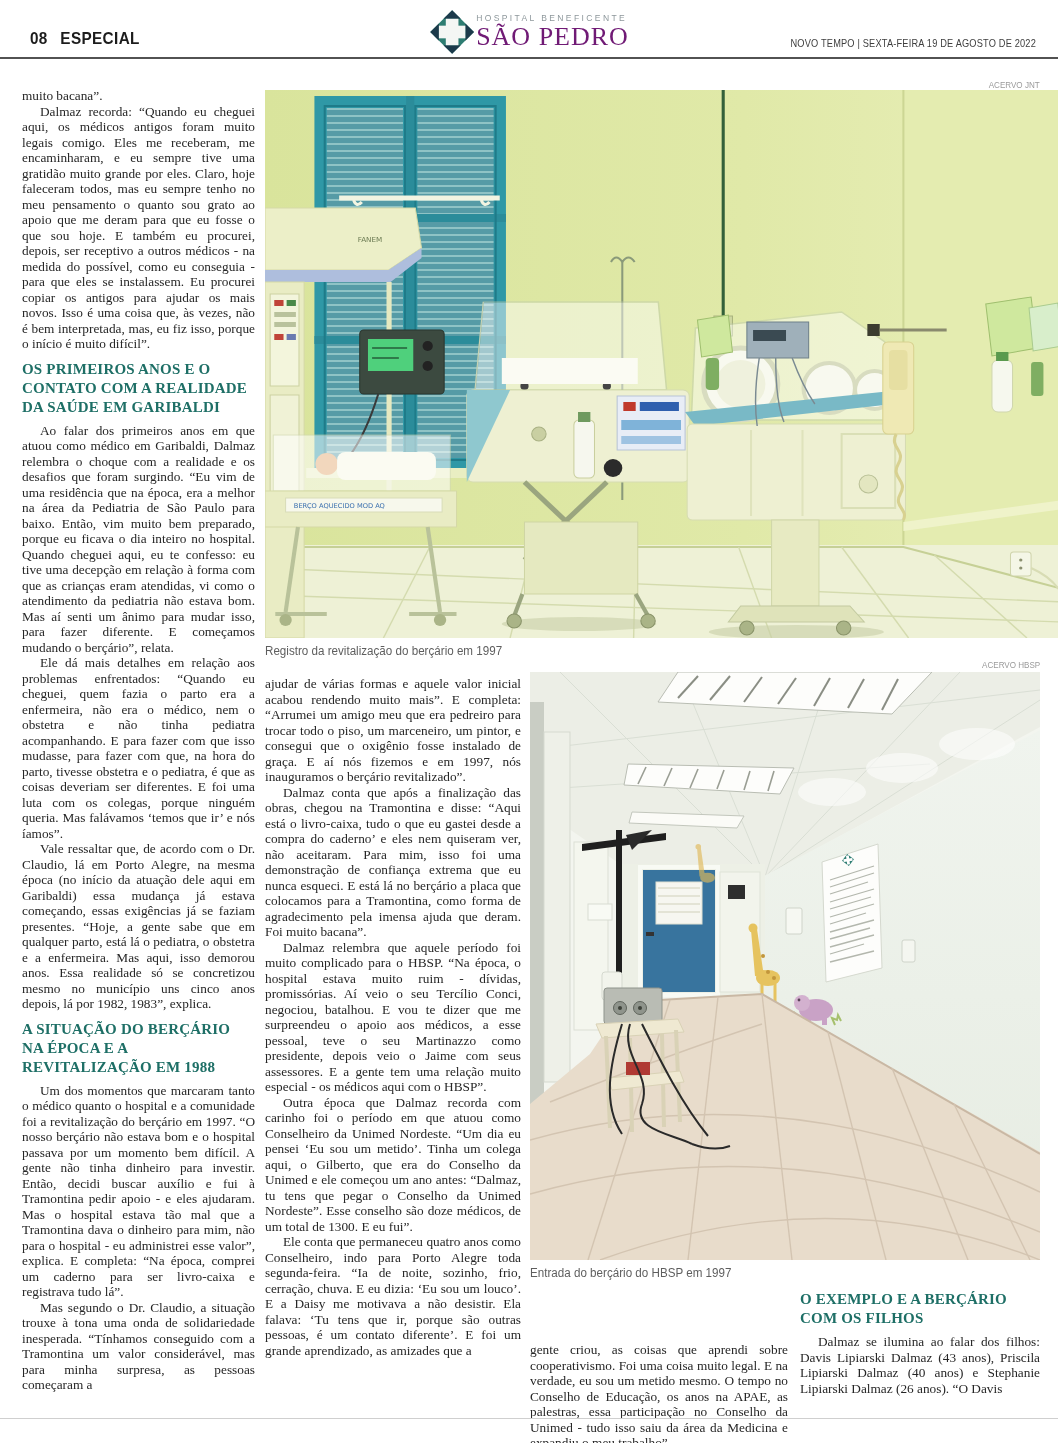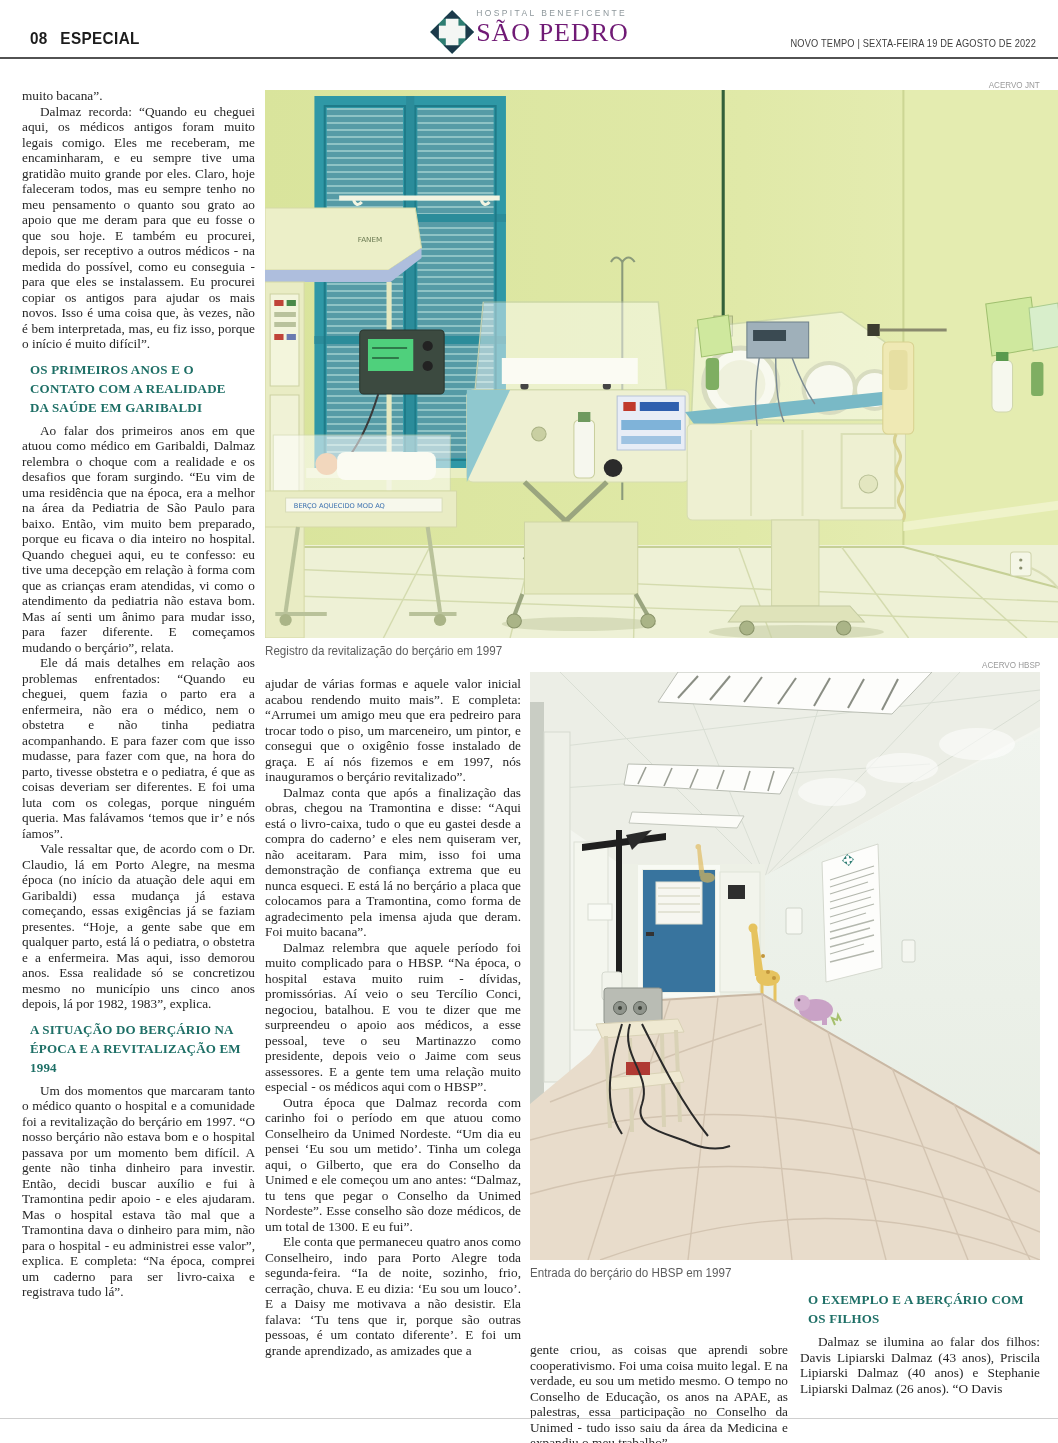--- a/index.html
+++ b/index.html
@@ -7,33 +7,33 @@
         font-family:"Liberation Serif",serif;color:#222;}
   
   .hdr-left{position:absolute;left:30px;top:29px;font-family:"Liberation Sans",sans-serif;
             font-weight:bold;font-size:17px;color:#1c1c1c;letter-spacing:.4px;
             transform:scaleX(.9);transform-origin:left top;white-space:nowrap;}
   .hdr-left .pgnum{margin-right:14px;}
   .hdr-right{position:absolute;right:22px;top:37px;font-family:"Liberation Sans",sans-serif;
              font-size:10.5px;color:#3e3e3e;letter-spacing:.2px;
              transform:scaleX(.88);transform-origin:right top;white-space:nowrap;}
   .logo{position:absolute;left:50%;top:9px;transform:translateX(-50%);
-        display:flex;gap:1px;}
+        display:flex;align-items:center;gap:1px;}
   .logo-txt{display:flex;flex-direction:column;line-height:1;}
   .brand-top{font-family:"Liberation Sans",sans-serif;font-size:8.5px;letter-spacing:2.4px;
              color:#8d979b;margin-bottom:2px;}
   .brand-name{font-family:"Liberation Serif",serif;font-size:26px;color:#701a75;letter-spacing:1px;}
   .hdr-rule{position:absolute;left:0;right:0;top:57px;height:2px;background:#525252;}
   .pg-bottom-rule{position:absolute;left:0;right:0;top:1418px;height:1px;background:#cfcfcf;}
   
   .col{position:absolute;font-size:13.3px;line-height:15.5px;color:#262626;}
   .col p{margin:0;text-align:justify;text-indent:18px;}
   .col p.cont{text-indent:0;}
-  .sec{font-family:"Liberation Serif",serif;font-weight:bold;font-size:13px;line-height:19px;
-       color:#1e6f66;margin:8px 8px 6px;letter-spacing:.2px;}
+  .sec{font-family:"Liberation Serif",serif;font-weight:bold;font-size:15px;line-height:19px;
+       color:#1e6f66;margin:8px 0 6px;letter-spacing:.2px;}
   .sec.first{margin-top:0;}
   .col1{left:22px;top:88px;width:233px;}
   .col2{left:265px;top:676px;width:256px;}
   .col3{left:530px;top:1342px;width:258px;}
   .col4{left:800px;top:1290px;width:240px;}
   
   .photo{position:absolute;overflow:hidden;}
   .photo svg{display:block;width:100%;height:100%;}
   .photo1{left:265px;top:90px;width:798px;height:548px;}
   .photo2{left:530px;top:672px;width:510px;height:588px;}
@@ -431,22 +431,23 @@
 
   <div class="caption cap2">Entrada do berçário do HBSP em 1997</div>
 
   <div class="col col1">
     <p class="cont">muito bacana”.</p>
     <p>Dalmaz recorda: “Quando eu cheguei aqui, os médicos antigos foram muito legais comigo. Eles me receberam, me encaminharam, e eu sempre tive uma gratidão muito grande por eles. Claro, hoje faleceram todos, mas eu sempre tenho no meu pensamento o quanto sou grato ao apoio que me deram para que eu fosse o que sou hoje. E também eu procurei, depois, ser receptivo a outros médicos - na medida do possível, como eu conseguia - para que eles se instalassem. Eu procurei copiar os antigos para ajudar os mais novos. Isso é uma coisa que, às vezes, não é bem interpretada, mas, eu fiz isso, porque o início é muito difícil”.</p>
     <h3 class="sec">OS PRIMEIROS ANOS E O CONTATO COM A REALIDADE DA SAÚDE EM GARIBALDI</h3>
     <p>Ao falar dos primeiros anos em que atuou como médico em Garibaldi, Dalmaz relembra o choque com a realidade e os desafios que foram surgindo. “Eu vim de uma residência que na época, era a melhor na área da Pediatria de São Paulo para baixo. Então, vim muito bem preparado, porque eu ficava o dia inteiro no hospital. Quando cheguei aqui, eu te confesso: eu tive uma decepção em relação à forma com que as crianças eram atendidas, vi como o atendimento da pediatria não estava bom. Mas aí senti um ânimo para mudar isso, para fazer diferente. E começamos mudando o berçário”, relata.</p>
     <p>Ele dá mais detalhes em relação aos problemas enfrentados: “Quando eu cheguei, quem fazia o parto era a enfermeira, não era o médico, nem o obstetra e não tinha pediatra acompanhando. E para fazer com que isso mudasse, para fazer com que, na hora do parto, tivesse obstetra e o pediatra, é que as coisas deveriam ser diferentes. E foi uma luta com os colegas, porque ninguém queria. Mas falávamos ‘temos que ir’ e nós íamos”.</p>
     <p>Vale ressaltar que, de acordo com o Dr. Claudio, lá em Porto Alegre, na mesma época (no início da atuação dele aqui em Garibaldi) essa mudança já estava começando, essas exigências já se faziam presentes. “Hoje, a gente sabe que em qualquer parto, está lá o pediatra, o obstetra e a enfermeira. Mas aqui, isso demorou anos. Essa realidade só se concretizou mesmo no município uns cinco anos depois, lá por 1982, 1983”, explica.</p>
-    <h3 class="sec">A SITUAÇÃO DO BERÇÁRIO NA ÉPOCA E A REVITALIZAÇÃO EM 1994</h3>
+    <h3 class="sec">A SITUAÇÃO DO BERÇÁRIO NA ÉPOCA E A REVITALIZAÇÃO EM 1988</h3>
     <p>Um dos momentos que marcaram tanto o médico quanto o hospital e a comunidade foi a revitalização do berçário em 1997. “O nosso berçário não estava bom e o hospital passava por um momento bem difícil. A gente não tinha dinheiro para investir. Então, decidi buscar auxílio e fui à Tramontina pedir apoio - e eles ajudaram. Mas o hospital estava tão mal que a Tramontina dava o dinheiro para mim, não para o hospital - eu administrei esse valor”, explica. E completa: “Na época, comprei um caderno para ser livro-caixa e registrava tudo lá”.</p>
+    <p>Mas segundo o Dr. Claudio, a situação trouxe à tona uma onda de solidariedade inesperada. “Tínhamos conseguido com a Tramontina um valor considerável, mas para minha surpresa, as pessoas começaram a</p>
   </div>
 
   <div class="col col2">
     <p class="cont">ajudar de várias formas e aquele valor inicial acabou rendendo muito mais”. E completa: “Arrumei um amigo meu que era pedreiro para trocar todo o piso, um marceneiro, um pintor, e consegui que o oxigênio fosse instalado de graça. E aí nós fizemos e em 1997, nós inauguramos o berçário revitalizado”.</p>
     <p>Dalmaz conta que após a finalização das obras, chegou na Tramontina e disse: “Aqui está o livro-caixa, tudo o que eu gastei desde a compra do caderno’ e eles nem quiseram ver, não aceitaram. Para mim, isso foi uma demonstração de confiança extrema que eu nunca esqueci. E está lá no berçário a placa que colocamos para a Tramontina, como forma de agradecimento pela imensa ajuda que deram. Foi muito bacana”.</p>
     <p>Dalmaz relembra que aquele período foi muito complicado para o HBSP. “Na época, o hospital estava muito ruim - dívidas, promissórias. Aí veio o seu Tercílio Conci, negociou, batalhou. E vou te dizer que me surpreendeu o apoio aos médicos, a esse pessoal, teve o seu Martinazzo como presidente, depois veio o Jaime com seus assessores. E a gente tem uma relação muito especial - os médicos aqui com o HBSP”.</p>
     <p>Outra época que Dalmaz recorda com carinho foi o período em que atuou como Conselheiro da Unimed Nordeste. “Um dia eu pensei ‘Eu sou um metido’. Tinha um colega aqui, o Gilberto, que era do Conselho da Unimed e ele começou um ano antes: “Dalmaz, tu tens que pegar o Conselho da Unimed Nordeste”. Esse conselho são doze médicos, de um total de 1300. E eu fui”.</p>
     <p>Ele conta que permaneceu quatro anos como Conselheiro, indo para Porto Alegre toda segunda-feira. “Ia de noite, sozinho, frio, cerração, chuva. E eu dizia: ‘Eu sou um louco’. E a Daisy me motivava a não desistir. Ela falava: ‘Tu tens que ir, porque são outras pessoas, é um contato diferente’. E foi um grande aprendizado, as amizades que a</p>
   </div>
 

